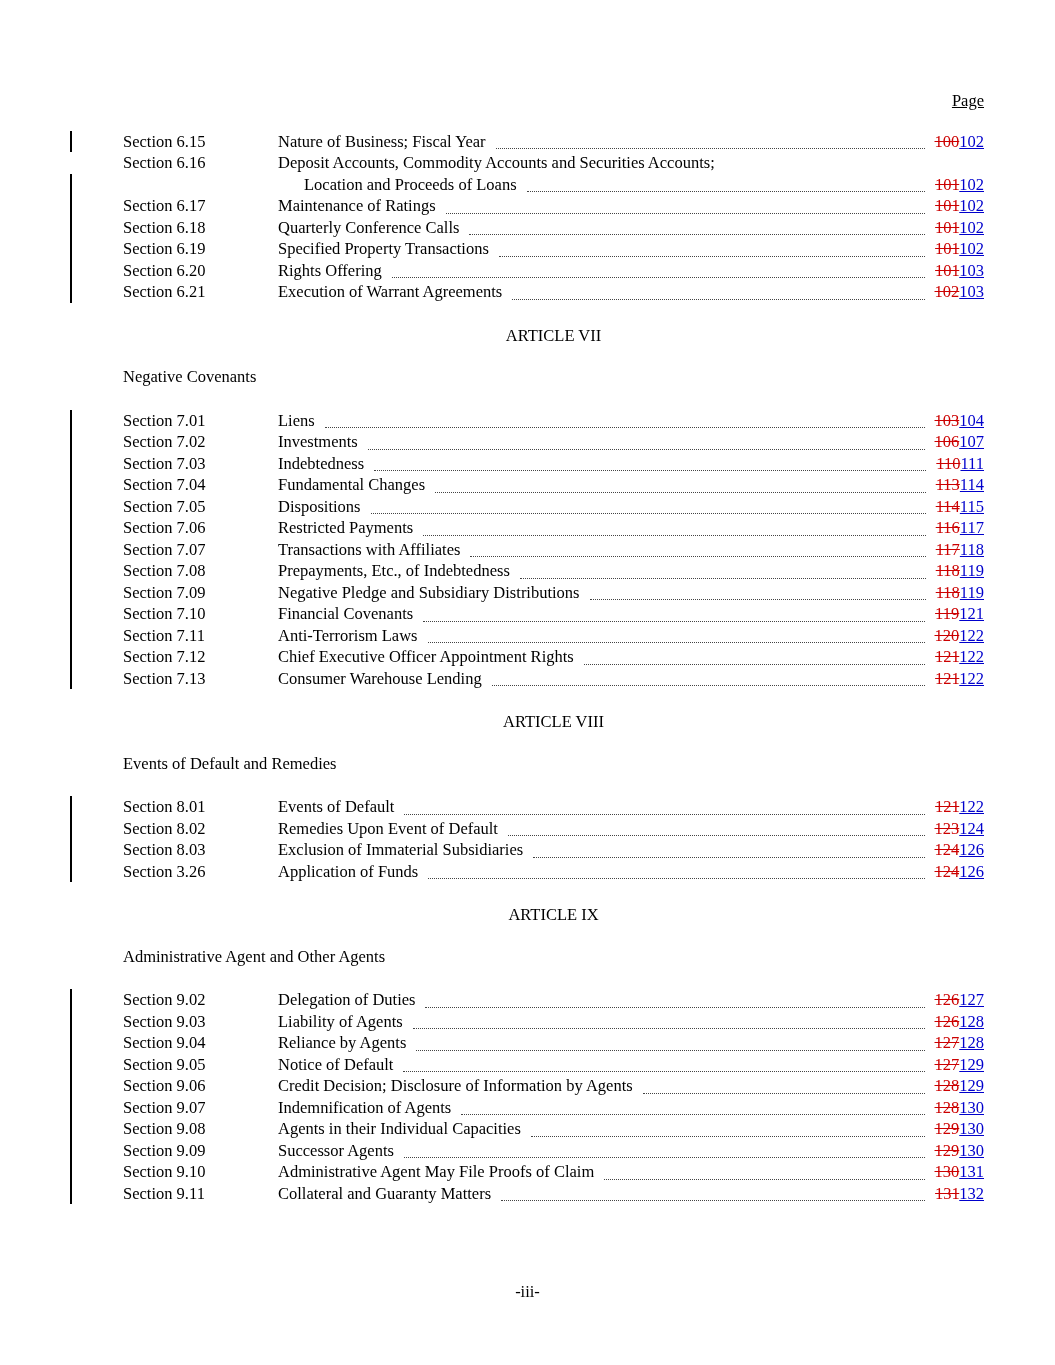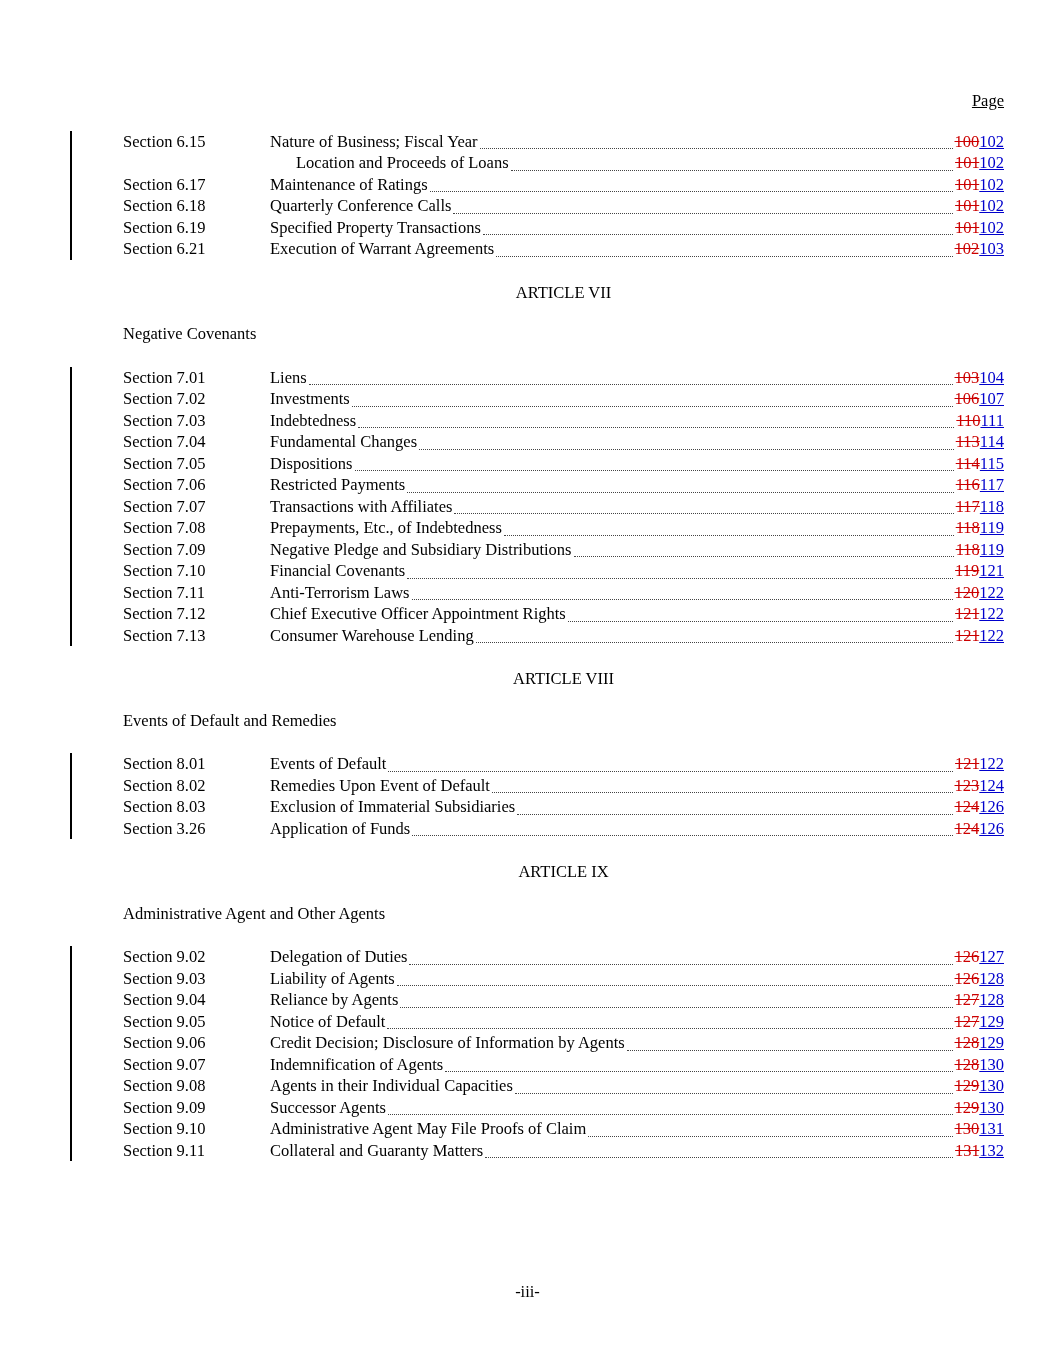--- a/index.html
+++ b/index.html
@@ -10,36 +10,37 @@
   body {
     width: 1055px;
     height: 1365px;
     position: relative;
     font-family: "Liberation Serif", "DejaVu Serif", serif;
     font-size: 16.5px;
     color: #000;
     overflow: hidden;
   }
   .page-inner {
-    padding: 90px 51px 0 123px;
+    padding: 90px 71px 0 123px;
   }
   .page-label {
     text-align: right;
     text-decoration: underline;
     line-height: 21.5px;
   }
   .toc {
     margin-top: 19px;
   }
   .entry {
     display: flex;
     align-items: center;
     line-height: 21.5px;
     position: relative;
     white-space: nowrap;
+    gap: 8px;
   }
   .entry .num {
     width: 147px;
     flex: 0 0 147px;
   }
   .entry .num.indent {
     width: 173px;
     flex: 0 0 173px;
   }
   .entry .title {
@@ -99,20 +100,24 @@
   <div class="page-label">Page</div>
   <div class="toc">
       <div class="entry">
         <span class="changebar"></span>
         <span class="num">Section 6.15</span>
         <span class="title">Nature of Business; Fiscal Year</span>
         <span class="leader"></span>
         <span class="pages"><span class="old-page">100</span><span class="new-page">102</span></span>
       </div>
       <div class="entry">
+        <span class="num">Section 6.16</span>
+        <span class="title">Deposit Accounts, Commodity Accounts and Securities Accounts;</span>
+      </div>
+      <div class="entry">
         <span class="changebar"></span>
         <span class="num indent"></span>
         <span class="title">Location and Proceeds of Loans</span>
         <span class="leader"></span>
         <span class="pages"><span class="old-page">101</span><span class="new-page">102</span></span>
       </div>
       <div class="entry">
         <span class="changebar"></span>
         <span class="num">Section 6.17</span>
         <span class="title">Maintenance of Ratings</span>
@@ -125,20 +130,27 @@
         <span class="title">Quarterly Conference Calls</span>
         <span class="leader"></span>
         <span class="pages"><span class="old-page">101</span><span class="new-page">102</span></span>
       </div>
       <div class="entry">
         <span class="changebar"></span>
         <span class="num">Section 6.19</span>
         <span class="title">Specified Property Transactions</span>
         <span class="leader"></span>
         <span class="pages"><span class="old-page">101</span><span class="new-page">102</span></span>
+      </div>
+      <div class="entry">
+        <span class="changebar"></span>
+        <span class="num">Section 6.20</span>
+        <span class="title">Rights Offering</span>
+        <span class="leader"></span>
+        <span class="pages"><span class="old-page">101</span><span class="new-page">103</span></span>
       </div>
       <div class="entry">
         <span class="changebar"></span>
         <span class="num">Section 6.21</span>
         <span class="title">Execution of Warrant Agreements</span>
         <span class="leader"></span>
         <span class="pages"><span class="old-page">102</span><span class="new-page">103</span></span>
       </div>
       <div class="article-heading">ARTICLE VII</div>
       <div class="article-subheading">Negative Covenants</div>

